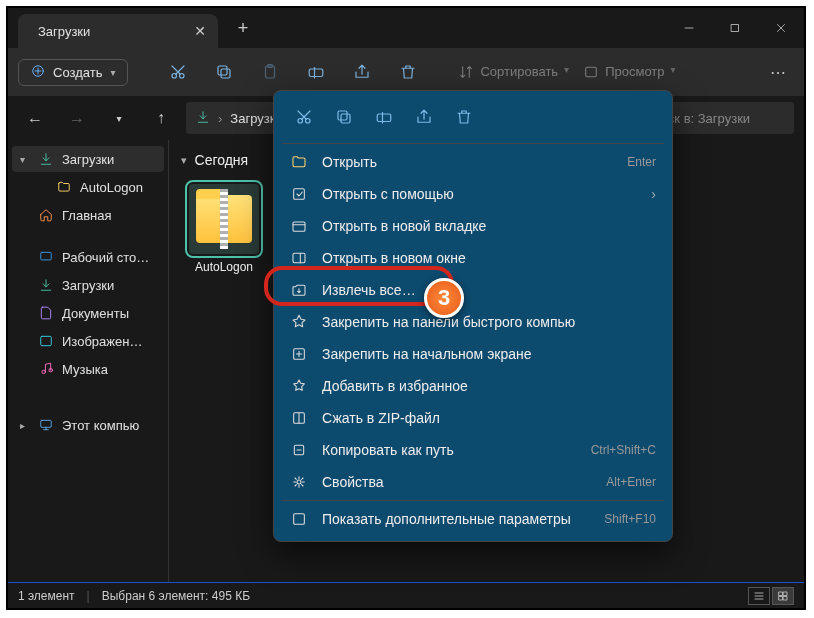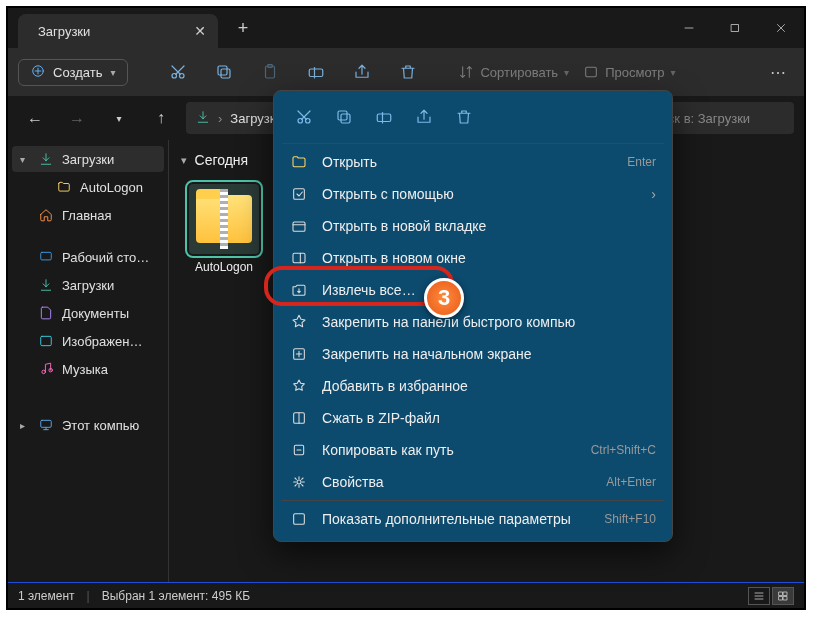--- a/index.html
+++ b/index.html
@@ -16,21 +16,21 @@
   .newtab { width: 34px; text-align: center; color: #ccc; font-size: 18px; margin-left: 8px; }
   .wincontrols { margin-left: auto; display: flex; }
   .wincontrols div { width: 46px; height: 40px; display: flex; align-items: center; justify-content: center; color: #ccc; }
 
   
   .toolbar { height: 48px; background: #2c2c2c; display: flex; align-items: center; padding: 0 10px; gap: 14px; border-top-left-radius: 0; }
   .create-btn { display: flex; align-items: center; gap: 8px; border: 1px solid #555; border-radius: 6px; padding: 4px 12px; font-size: 13px; }
   .create-btn .plus { color: #6ab7ff; }
   .tool-icon { width: 32px; height: 32px; display: flex; align-items: center; justify-content: center; color: #7fb9e8; opacity: .95; }
   .tool-icon svg { width: 18px; height: 18px; }
-  .tool-text { display: flex; align-items: center; gap: 6px; font-size: 13px; color: #ddd; }
+  .tool-text { display: flex; gap: 6px; font-size: 13px; color: #ddd; }
   .spacer { flex: 1; }
 
   
   .navbar { height: 44px; display: flex; align-items: center; padding: 0 10px; gap: 8px; background: #191919; }
   .nav-arrow { width: 34px; height: 34px; display: flex; align-items: center; justify-content: center; color: #ccc; }
   .addr { flex: 1; display: flex; align-items: center; gap: 8px; background: #2c2c2c; border-radius: 4px; height: 32px; padding: 0 10px; font-size: 13px; }
   .addr .dl-icon { color: #4cc2a8; }
   .search { width: 160px; background: #2c2c2c; border-radius: 4px; height: 32px; padding: 0 10px; font-size: 13px; color: #888; display: flex; align-items: center; }
 
   
@@ -305,21 +305,21 @@
               <div class="zip-thumb"></div>
             </div>
         <div class="name">AutoLogon</div>
       </div>
     </div>
   </div>
 
   <div class="status">
     <span>1 элемент</span>
     <span style="color:#555">|</span>
-    <span>Выбран 1 элемент: 495 КБ</span>
+    <span>Выбран 6 элемент: 495 КБ</span>
     <div class="viewbtns">
       <div class="vb">
             <svg viewBox="0 0 24 24" width="12" height="12">
               <path d="M4 6h16M4 12h16M4 18h16"></path>
             </svg>
           </div>
       <div class="vb active">
             <svg viewBox="0 0 24 24" width="12" height="12">
               <rect x="4" y="4" width="7" height="7"></rect>
               <rect x="13" y="4" width="7" height="7"></rect>

